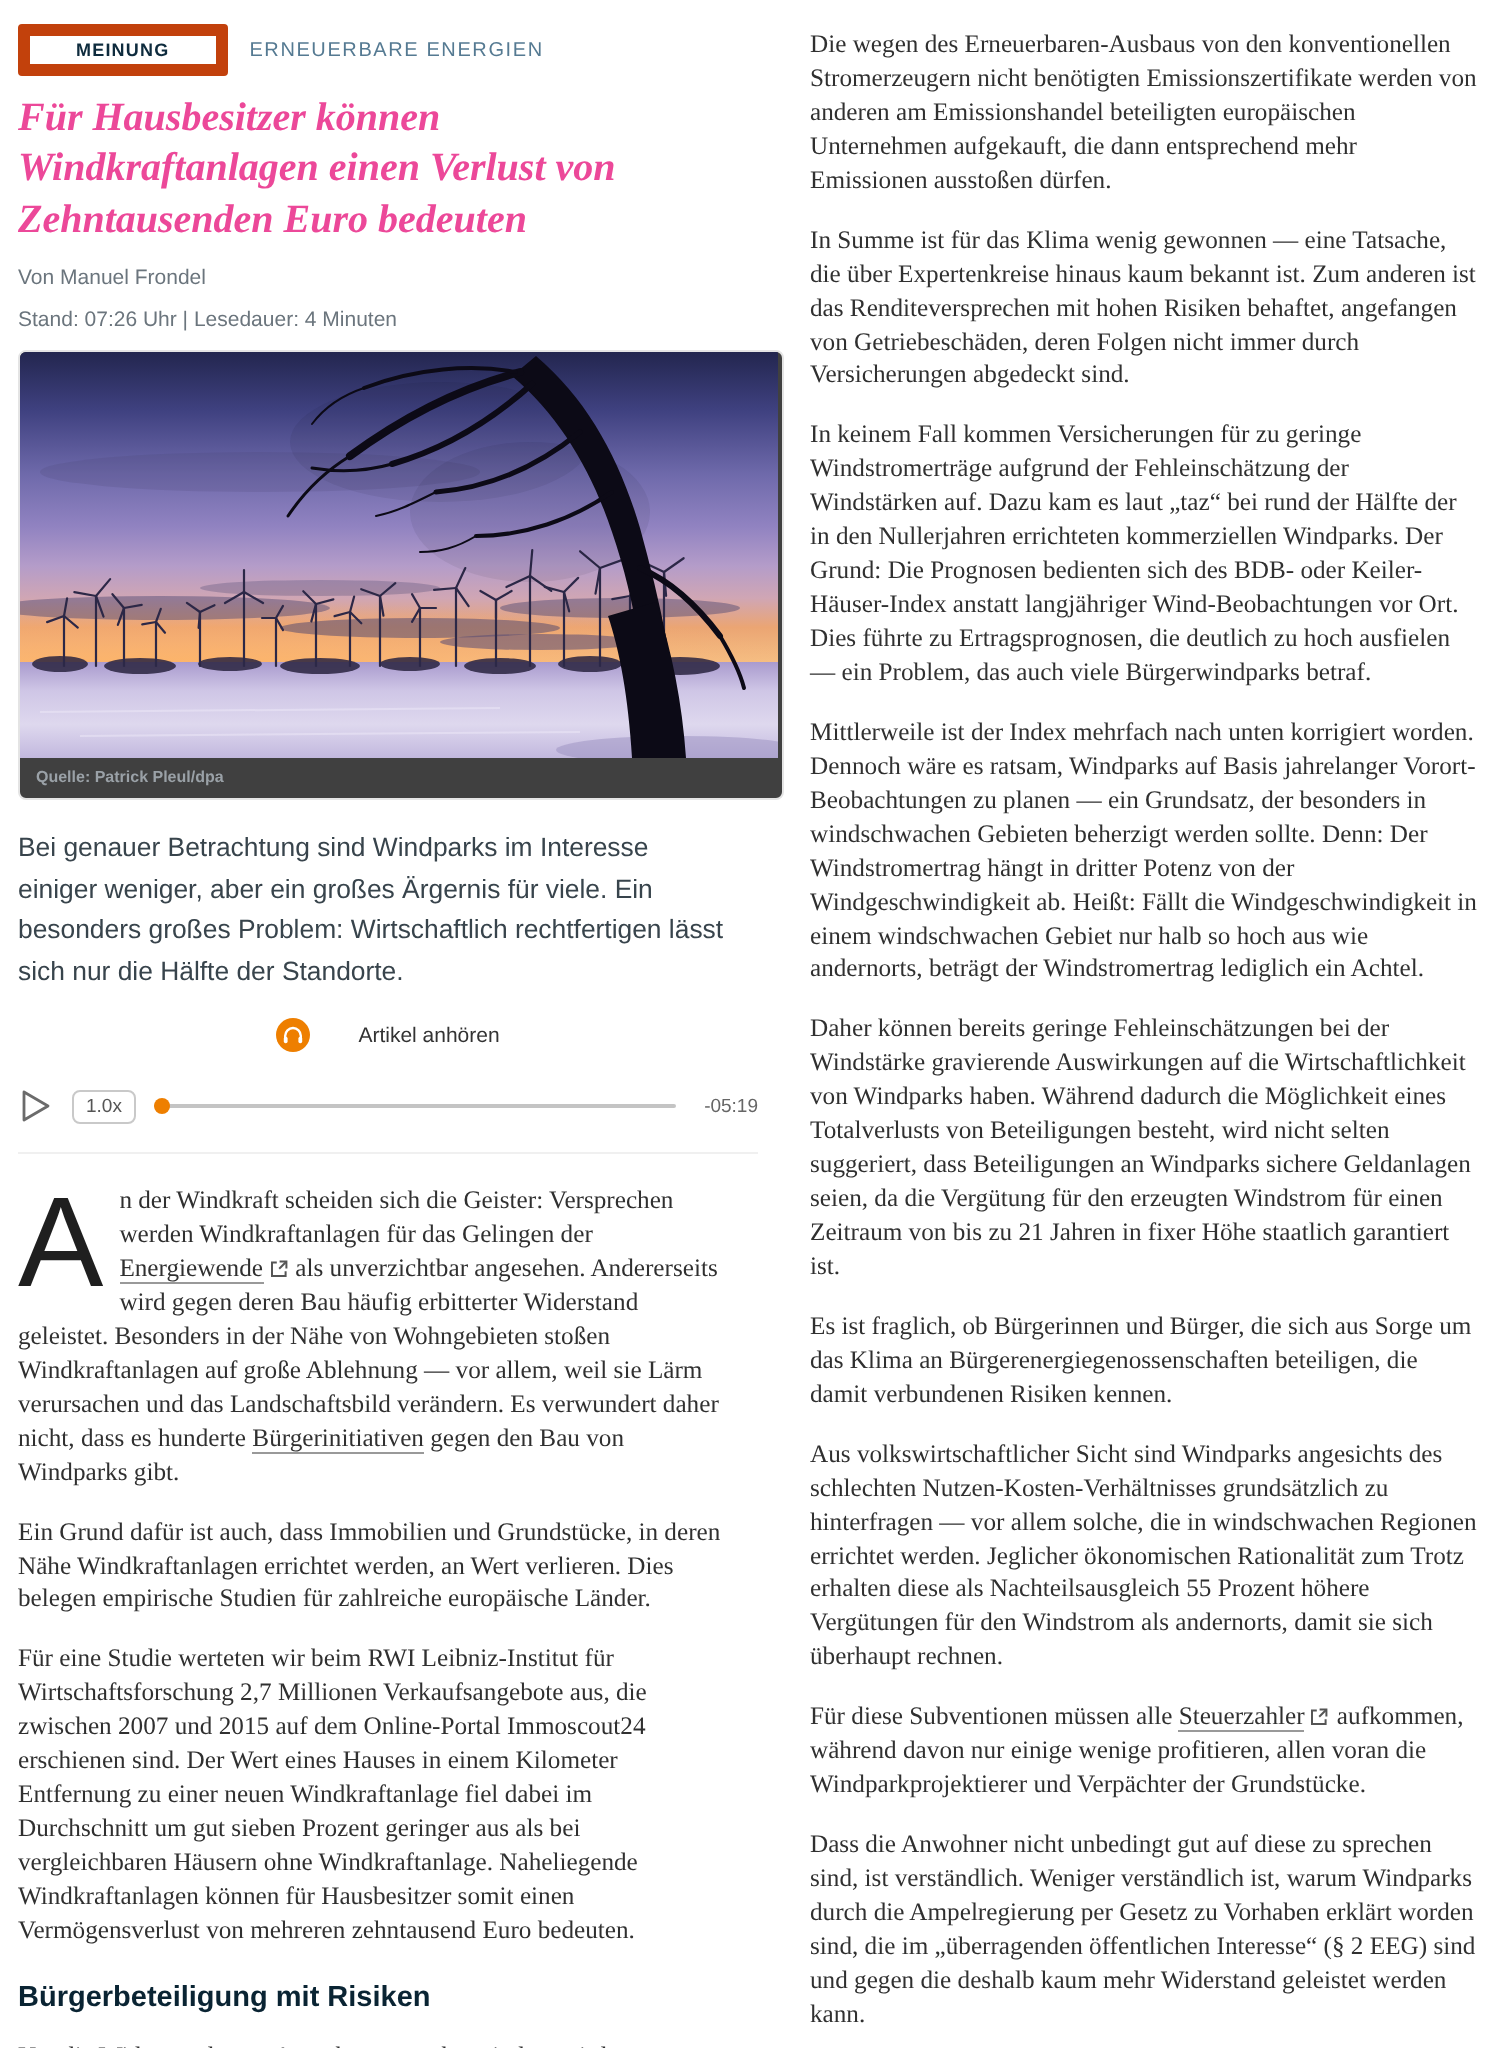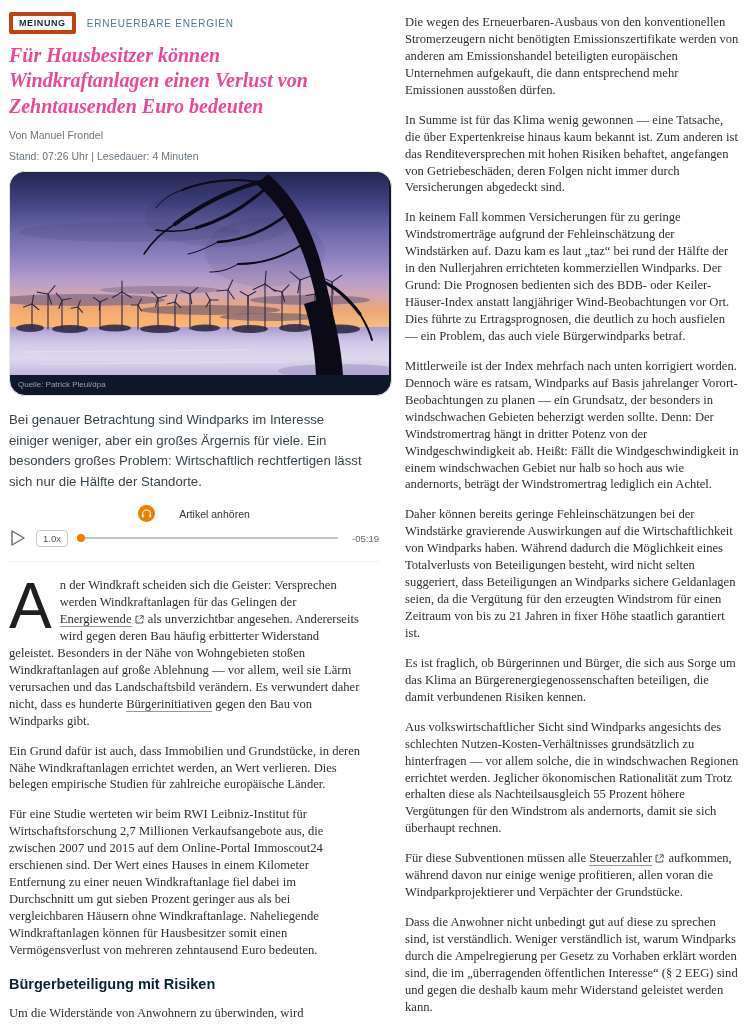--- a/index.html
+++ b/index.html
@@ -4,40 +4,40 @@
 <style>
   html,body{margin:0;padding:0;}
   body{width:746px;height:1024px;position:relative;background:#ffffff;
        font-family:"Liberation Sans",sans-serif;color:#303030;overflow:hidden;}
   .col-left{position:absolute;left:9px;top:12px;width:383px;}
   .col-right{position:absolute;left:405px;top:14px;width:334px;}
 
   
   .kicker-row{display:flex;align-items:center;gap:11px;}
   .badge{font-size:9px;font-weight:700;letter-spacing:.6px;color:#0e2b3d;
-         border:4px solid #c2410c;padding:2px 6px;border-radius:2px;}
+         border:6px solid #c2410c;padding:2px 23px;border-radius:2px;}
   .kicker{font-size:10px;font-weight:400;letter-spacing:.8px;color:#557a92;
           text-decoration:none;cursor:pointer;text-align:right;}
   h1{font-family:"Liberation Serif","DejaVu Serif",serif;font-style:italic;font-weight:700;
      font-size:20px;line-height:1.27;color:#ec4899;margin:9px 0 0;max-width:362px;}
   .byline{margin-top:10px;font-size:10.5px;color:#6b757d;}
   .meta{margin-top:9px;font-size:10.5px;color:#6b757d;}
 
   
-  .figure{margin-top:9px;border:1px solid #e4e4e4;border-radius:16px;overflow:hidden;width:381px;background:#0f172a;}
+  .figure{margin-top:9px;border:1px solid #e4e4e4;border-radius:4px;overflow:hidden;width:381px;background:#404040;font-weight:bold;}
   .figure svg{display:block;}
   .figcaption{font-size:8px;color:#9aa1a7;padding:5px 8px 6px;}
 
   .standfirst{margin-top:14px;font-size:13.2px;line-height:1.55;color:#38444c;max-width:358px;}
 
   
   .audio{margin-top:13px;padding-bottom:14px;border-bottom:1px solid #f0f0f0;max-width:370px;}
   .audio-top{display:flex;justify-content:center;align-items:center;gap:24px;
              font-size:10.5px;color:#333;cursor:pointer;}
-  .audio-controls{display:flex;align-items:center;gap:9px;margin-top:7px;}
+  .audio-controls{display:flex;align-items:center;gap:9px;margin-top:18px;}
   .play-btn{background:none;border:none;padding:0;cursor:pointer;line-height:0;}
   .speed{font-size:9.5px;color:#555;border:1px solid #c9c9c9;border-radius:4px;
          padding:2px 6px;background:#fff;cursor:pointer;font-family:inherit;}
   .track{flex:1;height:2px;background:#c4c4c4;position:relative;border-radius:1px;cursor:pointer;}
   .knob{position:absolute;left:0;top:-3px;width:8px;height:8px;background:#ee7f00;border-radius:50%;}
   .time{font-size:9.5px;color:#666;min-width:32px;text-align:right;}
 
   
   article p{font-family:"Liberation Serif","DejaVu Serif",serif;font-size:12.6px;
             line-height:1.345;color:#303030;margin:0 0 13px;max-width:352px;}

